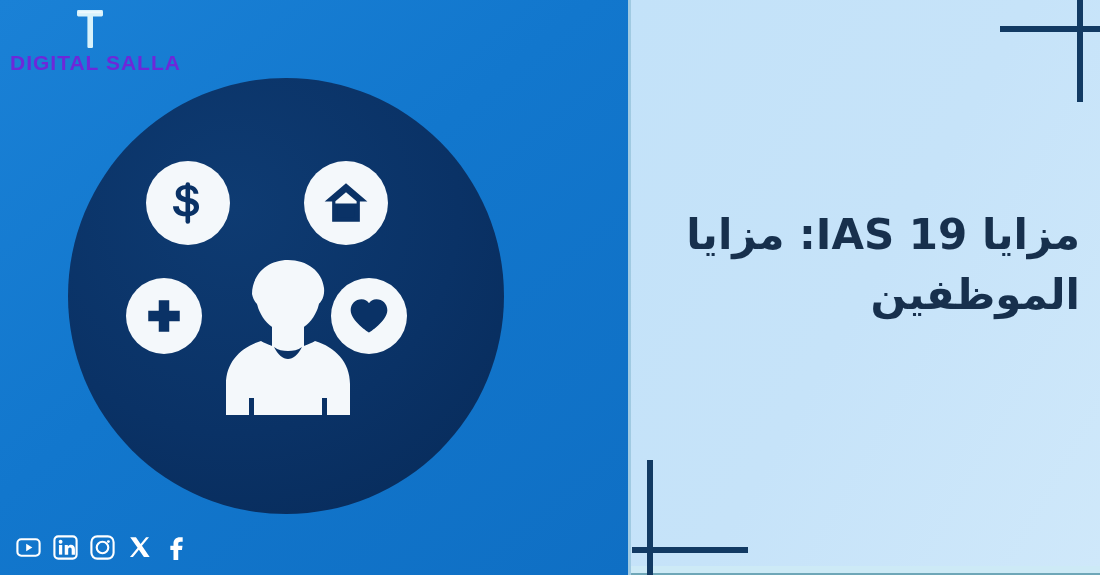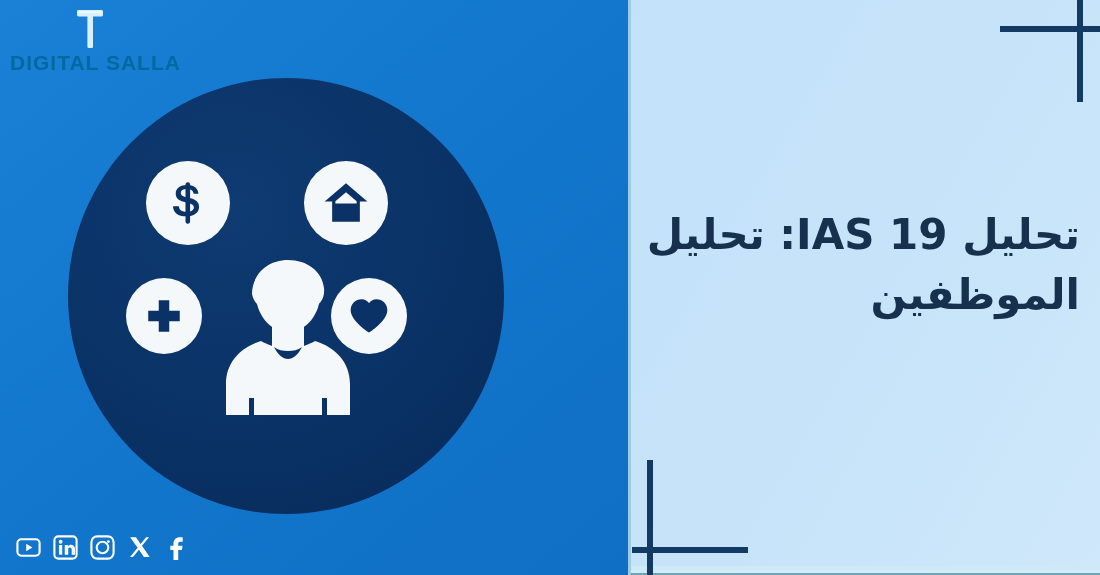--- a/index.html
+++ b/index.html
@@ -66,21 +66,21 @@
   }
   .logo-mark {
     display: block;
     margin: 0 auto;
     width: 34px;
     height: 42px;
   }
   .logo-text {
     display: block;
     margin-top: 1px;
-    color: #0369a1;
+    color: #6d28d9;
     font-size: 21px;
     font-weight: bold;
     letter-spacing: 1.0px;
     font-family: "Liberation Sans", sans-serif;
     white-space: nowrap;
   }
 
   
   .illustration {
     position: absolute;
@@ -256,21 +256,21 @@
 
   <div class="cross cross-tr">
     <span class="h"></span>
     <span class="v"></span>
   </div>
   <div class="cross cross-br">
     <span class="h"></span>
     <span class="v"></span>
   </div>
 
-  <div class="headline">تحليل IAS 19: تحليل الموظفين</div>
+  <div class="headline">مزايا IAS 19: مزايا الموظفين</div>
 
   <div class="social-bar">
 
     <span class="social-icon">
       <svg viewBox="0 0 28 28" width="27" height="27" aria-hidden="true">
         <rect x="2.5" y="5.5" width="23" height="17" rx="4" fill="none" stroke="#ffffff" stroke-width="2.2"></rect>
         <path d="M11.6 10.2 18 14l-6.4 3.8z" fill="#ffffff"></path>
       </svg>
     </span>
 

